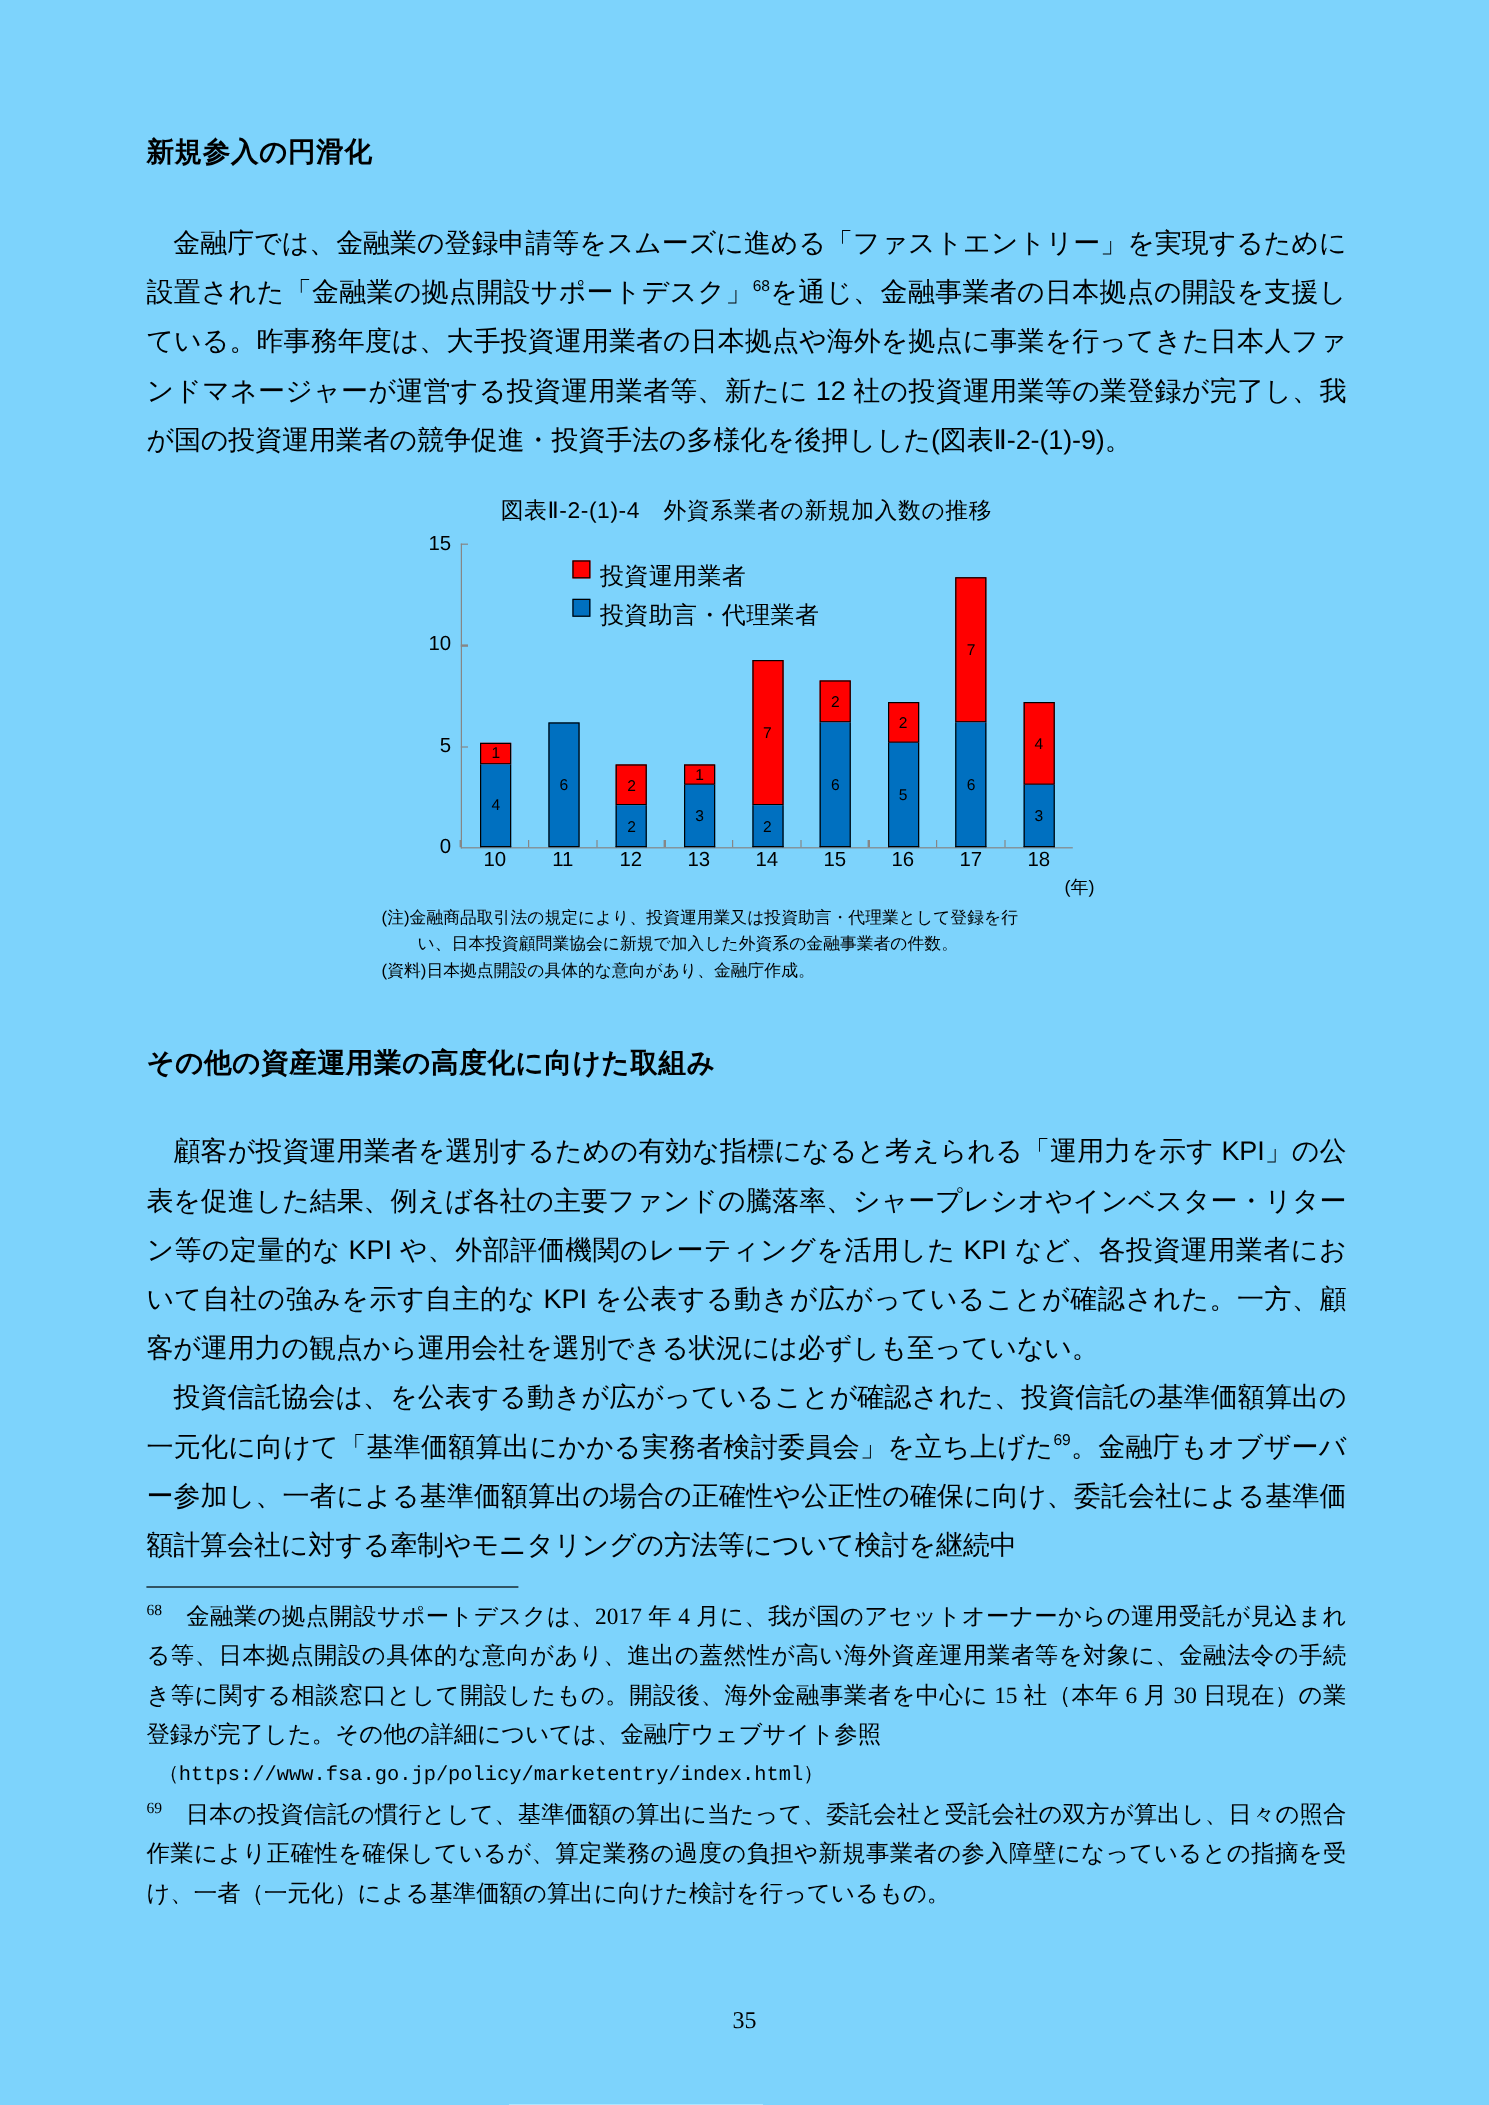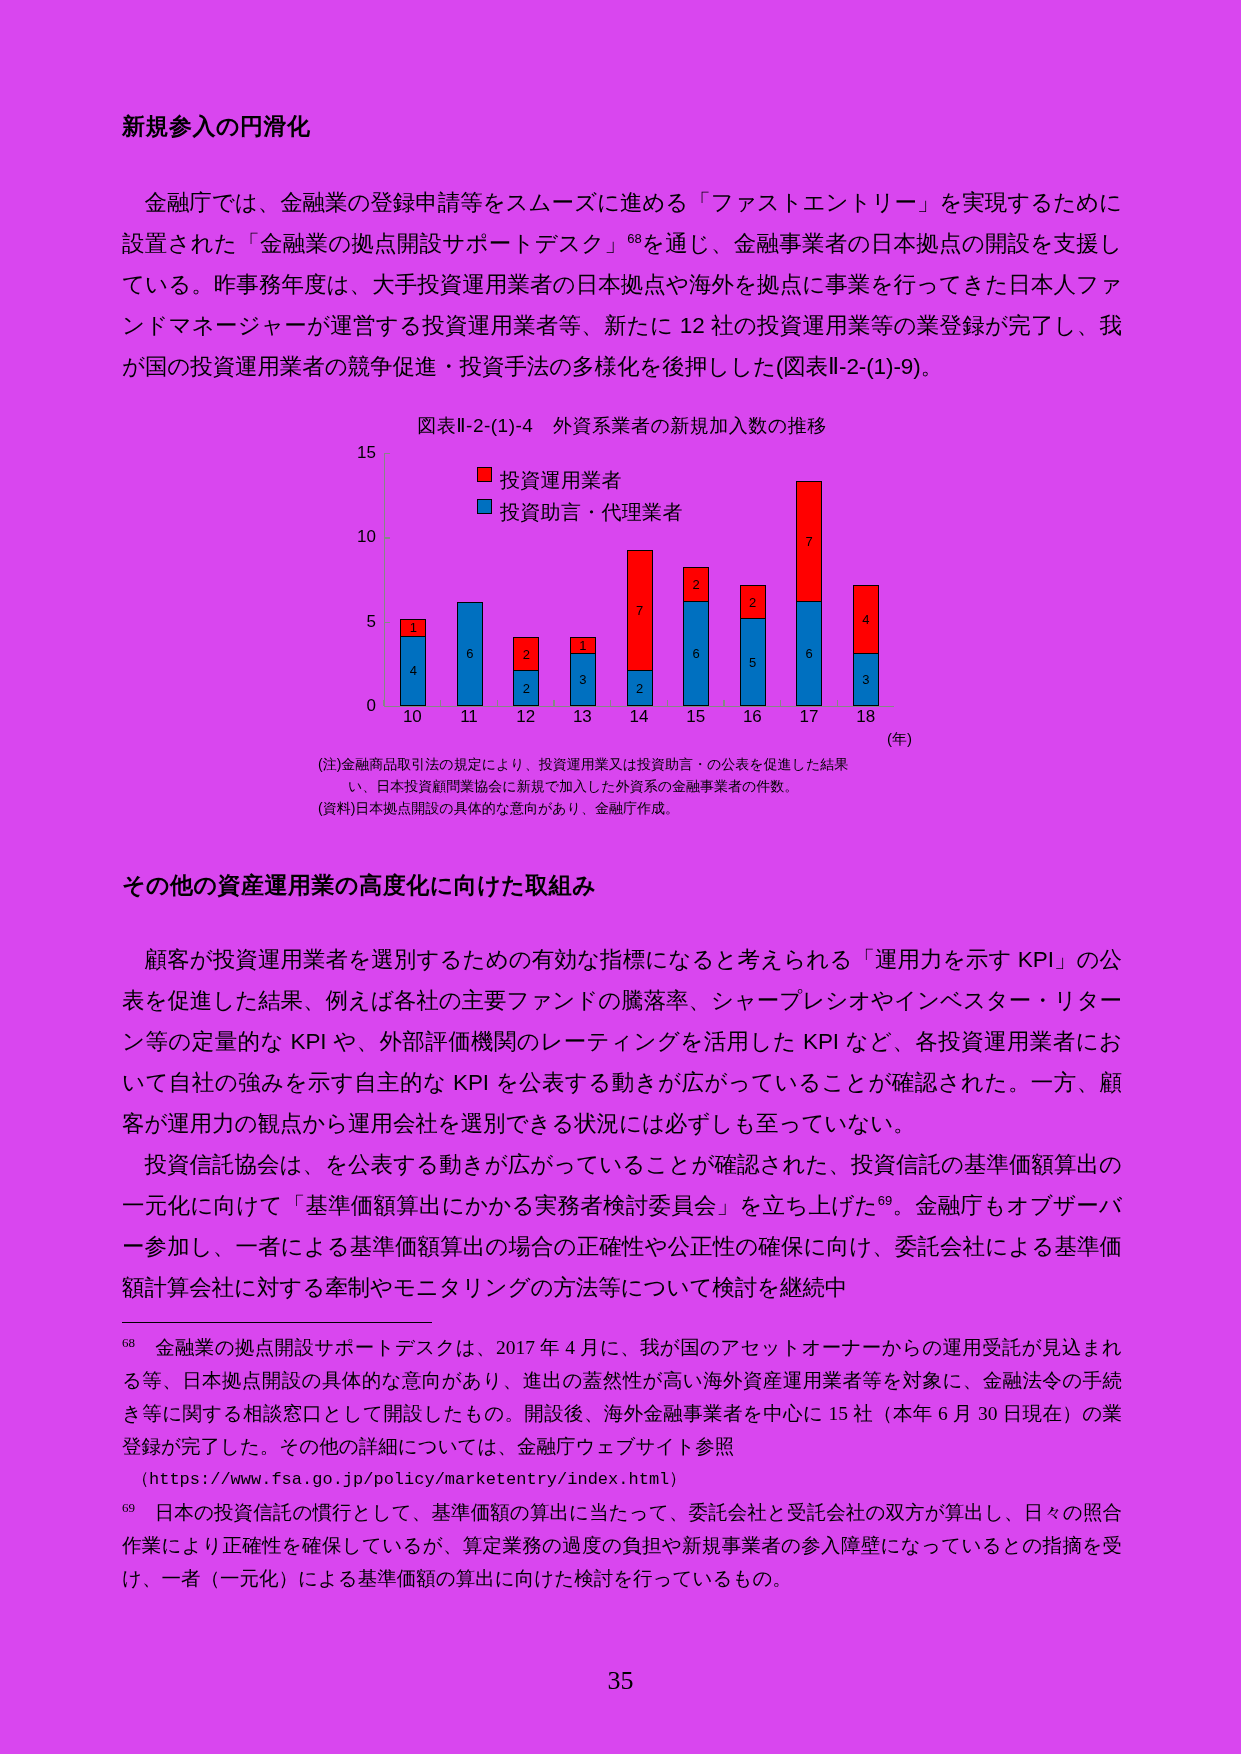--- a/index.html
+++ b/index.html
@@ -10,21 +10,21 @@
   }
   body {
     font-family: "Liberation Sans", "DejaVu Sans", sans-serif;
     color: #000000;
   }
   .page {
     position: relative;
     width: 1241px;
     height: 1754px;
     margin: 0 auto;
-    background: #d946ef;
+    background: #7dd3fc;
     overflow: hidden;
     box-sizing: border-box;
   }
   .content {
     position: absolute;
     left: 122px;
     top: 0;
     width: 1000px;
   }
 
@@ -219,21 +219,21 @@
     font-size: 17px;
     padding-left: 10px;
   }
   .page-number {
     position: absolute;
     left: 0;
     right: 0;
     bottom: 58px;
     text-align: center;
     font-family: "Liberation Serif", "DejaVu Serif", serif;
-    font-size: 26px;
+    font-size: 20px;
   }
 </style>
 </head>
 <body>
 
 <div class="page">
   <div class="content">
 
     <h2 class="section-heading" style="margin-top:112px;">新規参入の円滑化</h2>
 
@@ -351,21 +351,21 @@
           <div class="xtickslot">15</div>
           <div class="xtickslot">16</div>
           <div class="xtickslot">17</div>
           <div class="xtickslot">18</div>
         </div>
 
         <div class="xaxis-unit">(年)</div>
       </div>
 
       <div class="fig-notes">
-        <span>(注)金融商品取引法の規定により、投資運用業又は投資助言・の公表を促進した結果</span>
+        <span>(注)金融商品取引法の規定により、投資運用業又は投資助言・代理業として登録を行</span>
         <span class="cont">い、日本投資顧問業協会に新規で加入した外資系の金融事業者の件数。</span>
         <span style="display:block;">(資料)日本拠点開設の具体的な意向があり、金融庁作成。</span>
       </div>
     </div>
 
     <h2 class="section-heading" style="margin-top:52px;">その他の資産運用業の高度化に向けた取組み</h2>
 
     <p class="body-text indent" style="margin-top:38px; text-indent:0;">　顧客が投資運用業者を選別するための有効な指標になると考えられる「運用力を示す KPI」の公表を促進した結果、例えば各社の主要ファンドの騰落率、シャープレシオやインベスター・リターン等の定量的な KPI や、外部評価機関のレーティングを活用した KPI など、各投資運用業者において自社の強みを示す自主的な KPI を公表する動きが広がっていることが確認された。一方、顧客が運用力の観点から運用会社を選別できる状況には必ずしも至っていない。</p>
 
     <p class="body-text">

